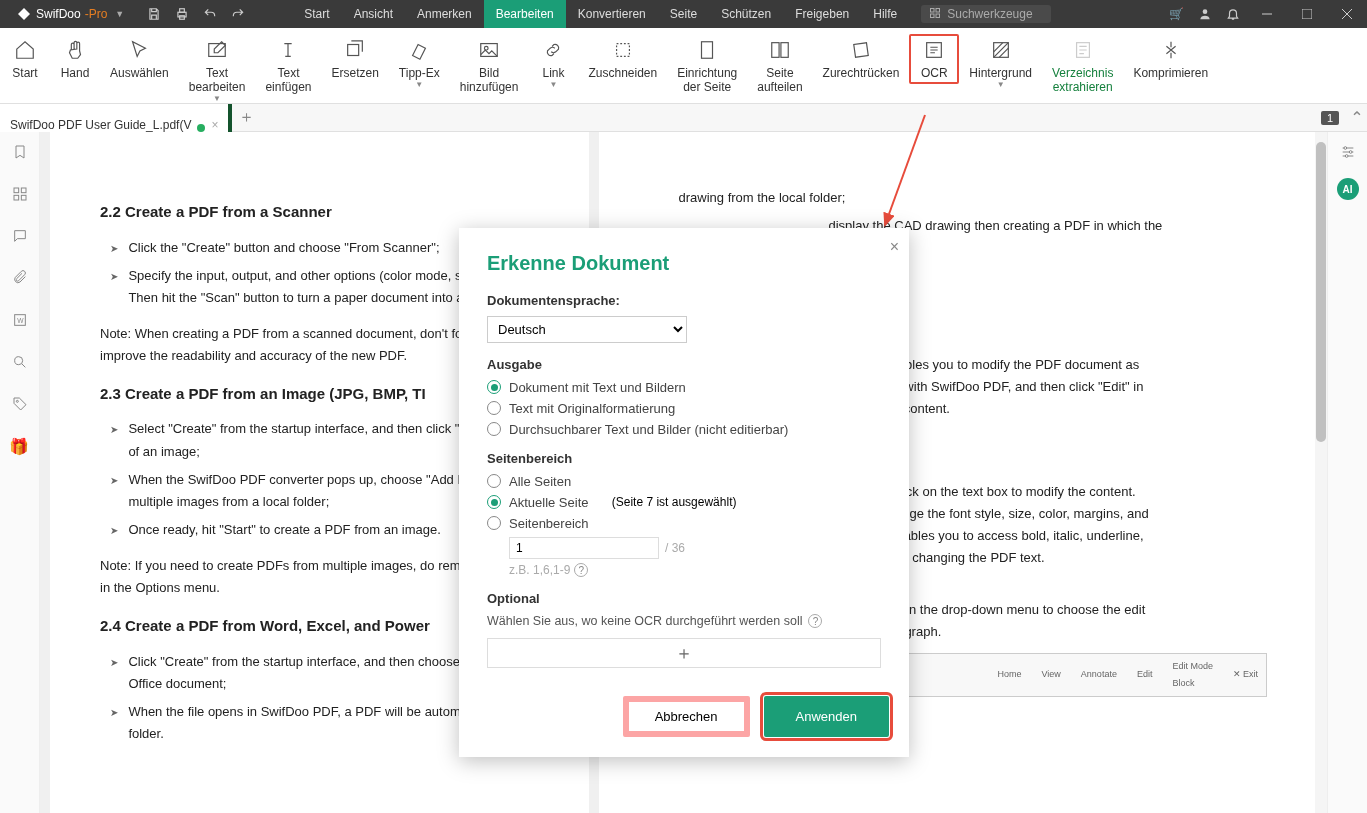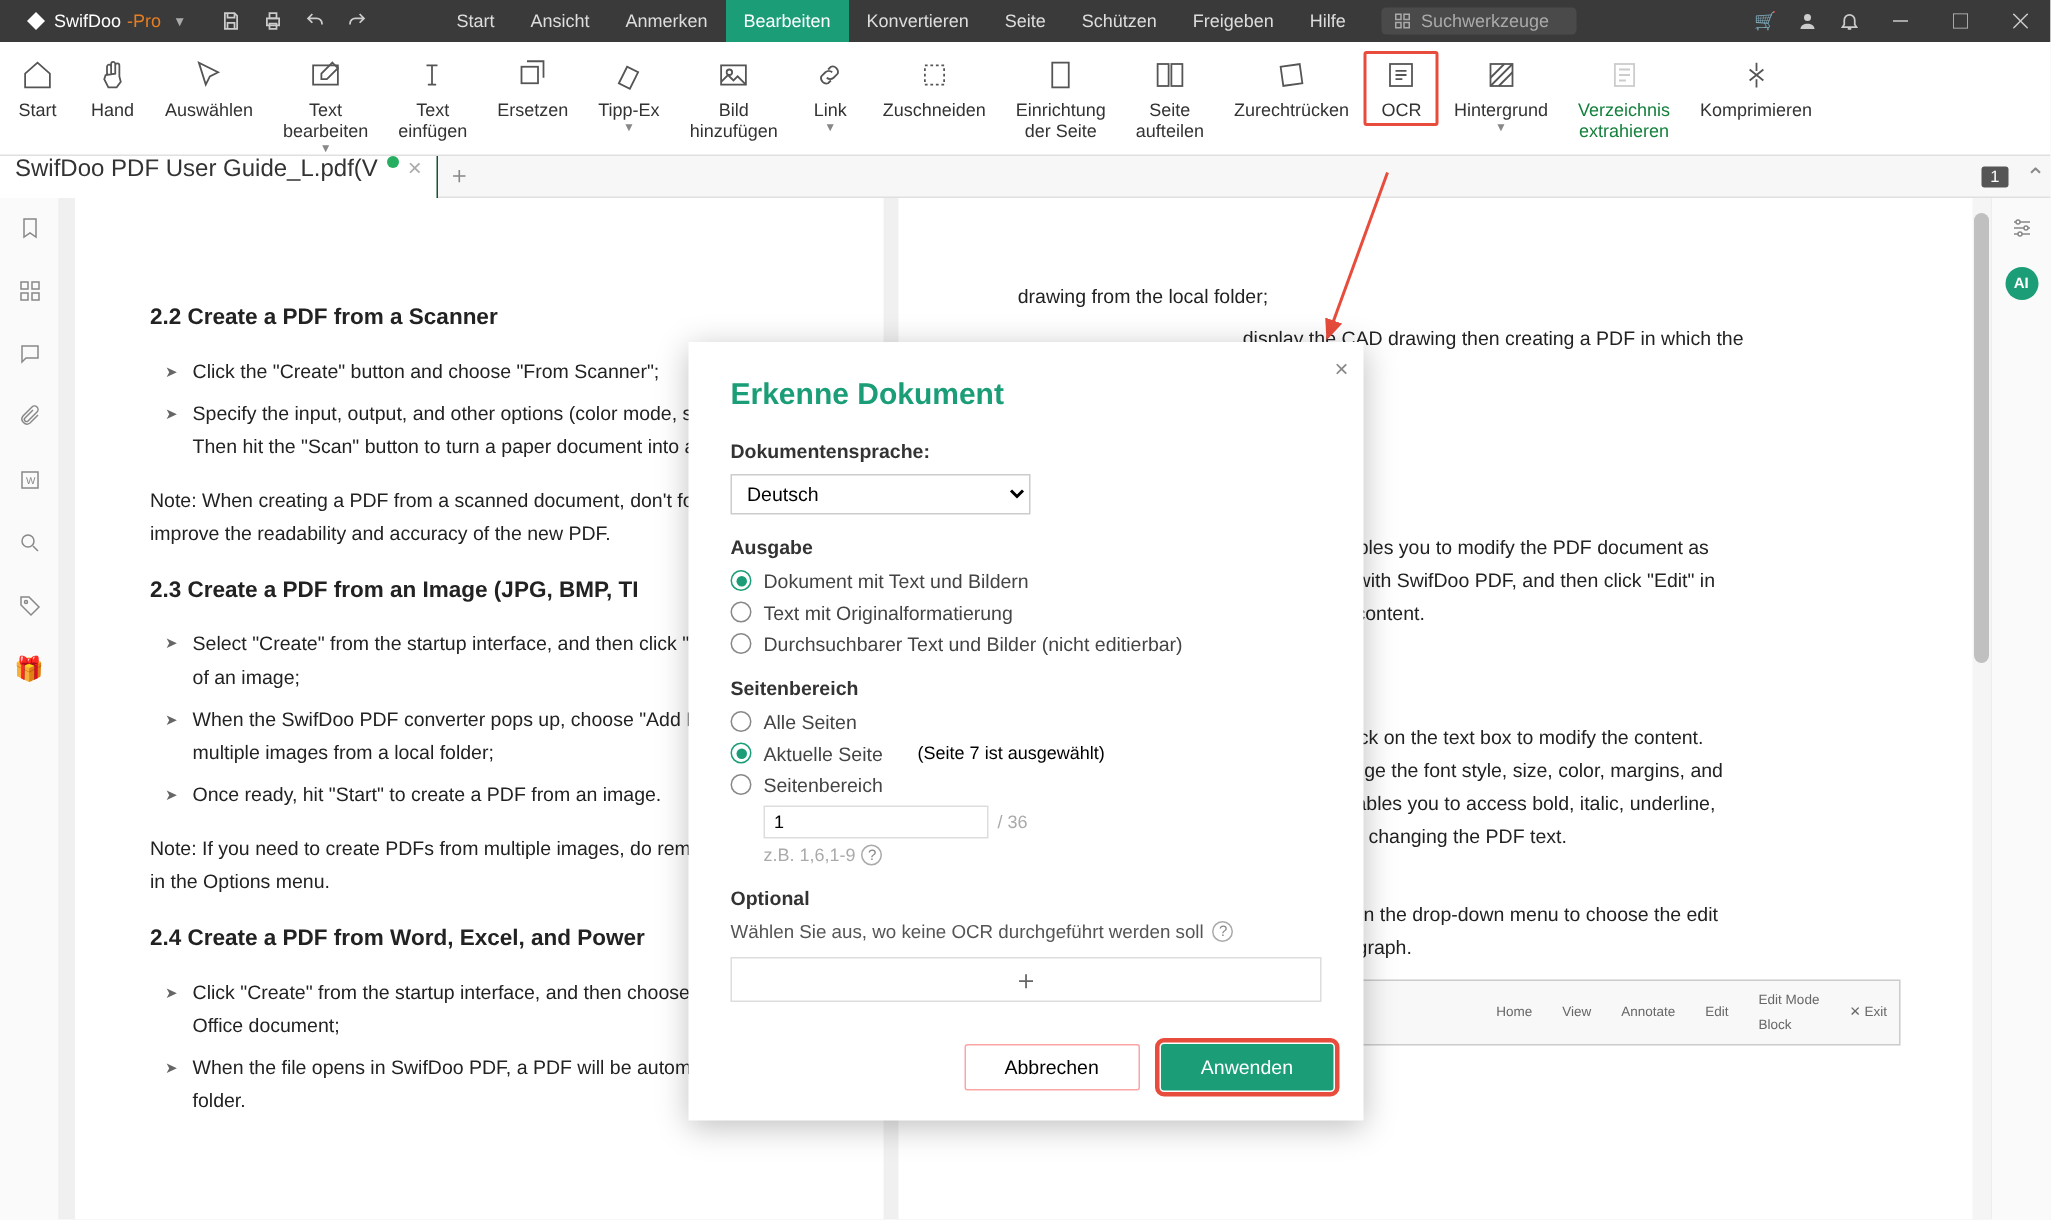--- a/index.html
+++ b/index.html
@@ -9,36 +9,36 @@
 .titlebar { height: 28px; background: #3a3a3a; display: flex; align-items: center; color: #ddd; font-size: 12px; }
 .titlebar .logo { display: flex; align-items: center; padding: 0 16px; gap: 4px; }
 .titlebar .logo svg { fill: #fff; }
 .titlebar .brand1 { color: #fff; font-weight: 500; }
 .titlebar .brand2 { color: #e67e22; font-weight: 400; }
 .titlebar .brand-drop { margin-left: 4px; color: #aaa; font-size: 9px; }
 .titlebar .tb-btn { width: 28px; height: 28px; display: flex; align-items: center; justify-content: center; cursor: pointer; }
 .titlebar .menus { display: flex; margin-left: 40px; }
 .titlebar .menu { padding: 0 12px; height: 28px; line-height: 28px; cursor: pointer; }
 .titlebar .menu.active { background: #1b9e77; color: #fff; }
-.titlebar .search-box { display: flex; align-items: center; background: #4a4a4a; border-radius: 3px; padding: 2px 8px; margin-left: 12px; color: #aaa; gap: 6px; font-size: 12px; width: 130px; }
+.titlebar .search-box { display: flex; background: #4a4a4a; border-radius: 3px; padding: 2px 8px; margin-left: 12px; color: #aaa; gap: 6px; font-size: 12px; width: 130px; }
 .titlebar .right-icons { margin-left: auto; display: flex; align-items: center; }
 .titlebar .win-btn { width: 40px; height: 28px; display: flex; align-items: center; justify-content: center; cursor: pointer; }
 
 
 .ribbon { height: 76px; background: #fff; border-bottom: 1px solid #e0e0e0; display: flex; align-items: flex-start; padding-top: 6px; }
 .ribbon .tool { display: flex; flex-direction: column; align-items: center; justify-content: flex-start; padding: 4px 10px; font-size: 12px; color: #333; cursor: pointer; text-align: center; min-width: 50px; }
 .ribbon .tool .ticon { width: 24px; height: 24px; margin-bottom: 4px; display: flex; align-items: center; justify-content: center; }
 .ribbon .tool .ticon svg { stroke: #555; fill: none; stroke-width: 1.3; }
 .ribbon .tool.disabled { color: #15803d; }
 .ribbon .tool.disabled svg { stroke: #ccc; }
 .ribbon .tool.highlighted { border: 2px solid #e74c3c; border-radius: 2px; padding: 2px 8px; }
 
 
 .tabstrip { height: 28px; background: #f7f7f7; border-bottom: 1px solid #e0e0e0; display: flex; align-items: center; }
-.tabstrip .doctab { height: 28px; display: flex; align-items: flex-start; padding: 0 10px; background: #fff; border-right: 1px solid #14532d; font-size: 16px; color: #333; gap: 6px; }
+.tabstrip .doctab { height: 28px; display: flex; align-items: flex-end; padding: 0 10px; background: #fff; border-right: 4px solid #14532d; font-size: 12px; color: #333; gap: 6px; }
 .tabstrip .doctab .dot { width: 8px; height: 8px; border-radius: 50%; background: #27ae60; }
 .tabstrip .addtab { width: 28px; height: 28px; display: flex; align-items: center; justify-content: center; color: #888; cursor: pointer; }
 .tabstrip .page-ind { margin-left: auto; background: #555; color: #fff; font-size: 11px; padding: 1px 6px; border-radius: 2px; margin-right: 8px; }
 .tabstrip .chev { width: 20px; color: #888; text-align: center; cursor: pointer; }
 
 
 .leftbar { position: absolute; left: 0; top: 132px; width: 40px; bottom: 0; background: #fafafa; border-right: 1px solid #eee; display: flex; flex-direction: column; align-items: center; padding-top: 8px; gap: 18px; }
 .leftbar .lb { width: 24px; height: 24px; display: flex; align-items: center; justify-content: center; cursor: pointer; color: #888; }
 .leftbar .lb.gift { color: #e67e22; }
 
@@ -73,21 +73,21 @@
 .dialog .radio.checked::after { content: ""; width: 7px; height: 7px; border-radius: 50%; background: #1b9e77; }
 .dialog .radio.checked { border-color: #1b9e77; }
 .dialog .hint { color: #000000; font-size: 12px; }
 .dialog .range-input { width: 150px; padding: 3px 6px; font-size: 12px; border: 1px solid #ddd; margin-left: 22px; }
 .dialog .range-total { color: #aaa; font-size: 12px; margin-left: 6px; }
 .dialog .range-example { color: #aaa; font-size: 12px; margin-left: 22px; margin-top: 4px; display: flex; align-items: center; gap: 4px; }
 .dialog .help { width: 14px; height: 14px; border: 1px solid #aaa; border-radius: 50%; display: inline-flex; align-items: center; justify-content: center; font-size: 10px; color: #888; }
 .dialog .opt-desc { font-size: 12.5px; color: #555; margin-top: 4px; display: flex; align-items: center; gap: 6px; }
 .dialog .add-box { border: 1px solid #ddd; height: 30px; display: flex; align-items: center; justify-content: center; margin-top: 10px; cursor: pointer; font-size: 18px; color: #666; }
 .dialog .dlg-footer { display: flex; justify-content: flex-end; gap: 14px; padding: 14px 20px 20px 20px; }
-.dialog .btn { padding: 7px 26px; font-size: 13px; border: 1px solid #fca5a5; background: #fff; cursor: pointer; border-radius: 2px; }
+.dialog .btn { padding: 7px 26px; font-size: 13px; border: 6px solid #fca5a5; background: #fff; cursor: pointer; border-radius: 2px; }
 .dialog .btn.primary { background: #1b9e77; color: #fff; border-color: #1b9e77; }
 .dialog .btn.primary.hl { outline: 3px solid #e74c3c; outline-offset: 1px; }
 
 
 .mock-toolbar { border: 1px solid #ccc; height: 44px; background: #f8f8f8; margin-top: 10px; font-size: 9px; color: #666; display:flex; align-items:center; justify-content:flex-end; padding: 0 8px; gap: 20px;}
 .mock-toolbar .mt-group { display:flex; flex-direction:column; gap:2px; align-items:flex-start;}
 </style>
 </head>
 <body>
 

